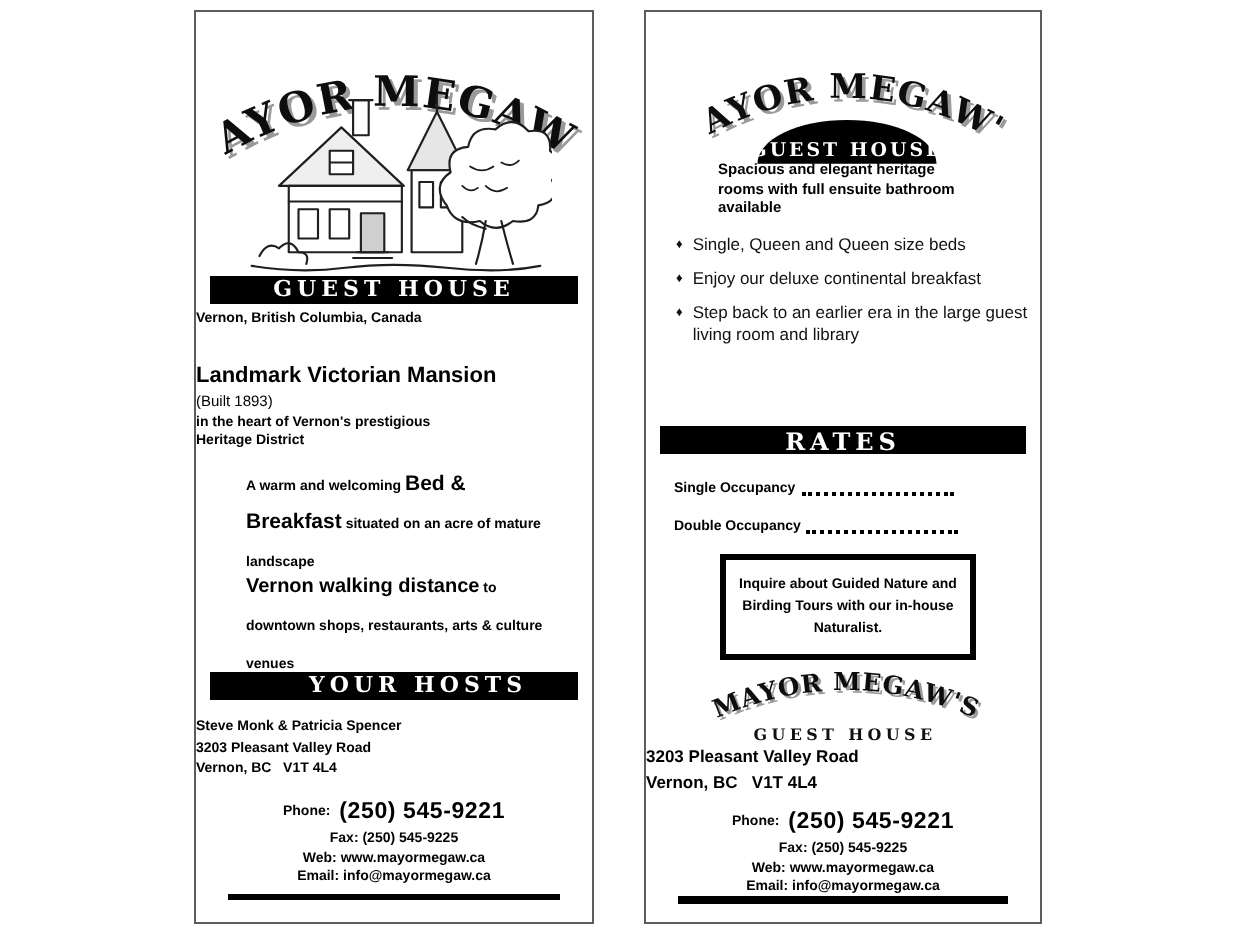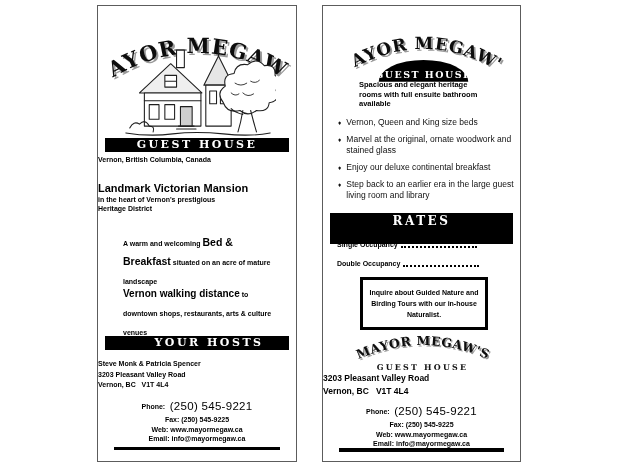--- a/index.html
+++ b/index.html
@@ -17,21 +17,21 @@
   .abs{position:absolute;}
   svg text{font-family:"DejaVu Serif",serif;font-weight:bold;}
 
   
   .banner{
     position:absolute;left:7px;right:7px;height:14px;line-height:14px;
     background:#000;color:#fff;text-align:center;
     font-family:"DejaVu Serif",serif;font-weight:bold;
     font-size:11px;letter-spacing:2.5px;
   }
-  .banner.tall{height:31px;line-height:16px;font-size:12px;}
+  .banner.tall{height:14px;line-height:16px;font-size:12px;}
 
   .center{text-align:left;}
   .pre{white-space:pre-wrap;}
 
   
   .subtitle{top:150px;left:0;width:100%;font-size:7px;font-weight:bold;}
   .intro{top:176px;left:0;width:100%;}
   .intro-heading{font-size:11px;font-weight:bold;margin-bottom:2px;}
   .intro-built{font-size:7.5px;margin-bottom:3px;}
   .intro-line{font-size:7px;font-weight:bold;line-height:8.5px;}
@@ -42,21 +42,21 @@
   .mix-big{font-size:10.5px;font-weight:bold;}
   .mix-big2{font-size:10px;font-weight:bold;}
   .hosts-block{top:353px;left:0;width:100%;font-size:7px;font-weight:bold;line-height:10.5px;}
 
   
   .contact{left:0;width:100%;text-align:center;}
   #left-card .contact{top:390px;}
   #right-card .contact{top:395px;}
   .phone-line{margin-bottom:1px;}
   .c-label{font-size:7px;font-weight:bold;vertical-align:1.5px;}
-  .c-phone{font-size:11.5px;font-weight:normal;letter-spacing:0.3px;text-align:right;}
+  .c-phone{font-size:11.5px;font-weight:bold;letter-spacing:0.3px;text-align:right;}
   .c-small{font-size:7px;font-weight:bold;line-height:9.5px;}
 
   .bottom-bar{position:absolute;left:16px;right:16px;height:3px;background:#000;top:441px;}
   #right-card .bottom-bar{height:4px;top:442px;}
 
   
   .tagline{top:74px;left:36px;width:127px;font-size:7.5px;font-weight:bold;line-height:9.5px;}
   .bullets{top:111px;left:15px;width:178px;}
   .bullet{display:flex;margin-bottom:6px;font-size:8.5px;line-height:11px;color:#111;}
   .bmark{font-size:6.5px;line-height:11px;margin-right:5px;}
@@ -110,20 +110,21 @@
       <path d="M126 70 q -2 12 -5 22 M134 70 q 3 12 6 22 M126 74 q -8 -2 -12 -6"></path>
     </g>
   </svg>
 
   <div class="banner" style="top:132px;">GUEST HOUSE</div>
 
   <div class="abs subtitle center">Vernon, British Columbia, Canada</div>
 
   <div class="abs intro center">
     <div class="intro-heading">Landmark Victorian Mansion</div>
+    <div class="intro-built">(Built 1893)</div>
     <div class="intro-line">in the heart of Vernon's prestigious</div>
     <div class="intro-line">Heritage District</div>
   </div>
 
   <div class="abs welcome center mixed">
     <span class="mix-small">A warm and welcoming </span><span class="mix-big">Bed &amp; Breakfast</span><span class="mix-small"> situated on an acre of mature landscape</span>
   </div>
 
   <div class="abs walking center mixed">
     <span class="mix-big2">Vernon walking distance</span><span class="mix-small"> to downtown shops, restaurants, arts &amp; culture venues</span>
@@ -164,25 +165,21 @@
     </text>
     <path d="M 56 66 A 45 22 0 0 1 146 66 Z" fill="#000"></path>
     <text x="101" y="62" font-size="9.5" letter-spacing="1.5" fill="#fff" text-anchor="middle">GUEST HOUSE</text>
   </svg>
 
   <div class="abs tagline center">Spacious and elegant heritage rooms with full ensuite bathroom available</div>
 
   <div class="abs bullets">
     <div class="bullet">
       <span class="bmark">♦</span>
-      <span>Vernon, Queen and King size beds</span>
-    </div>
-    <div class="bullet">
-      <span class="bmark">♦</span>
-      <span>Marvel at the original, ornate woodwork and stained glass</span>
+      <span>Single, Queen and Queen size beds</span>
     </div>
     <div class="bullet">
       <span class="bmark">♦</span>
       <span>Enjoy our deluxe continental breakfast</span>
     </div>
     <div class="bullet">
       <span class="bmark">♦</span>
       <span>Step back to an earlier era in the large guest living room and library</span>
     </div>
   </div>

